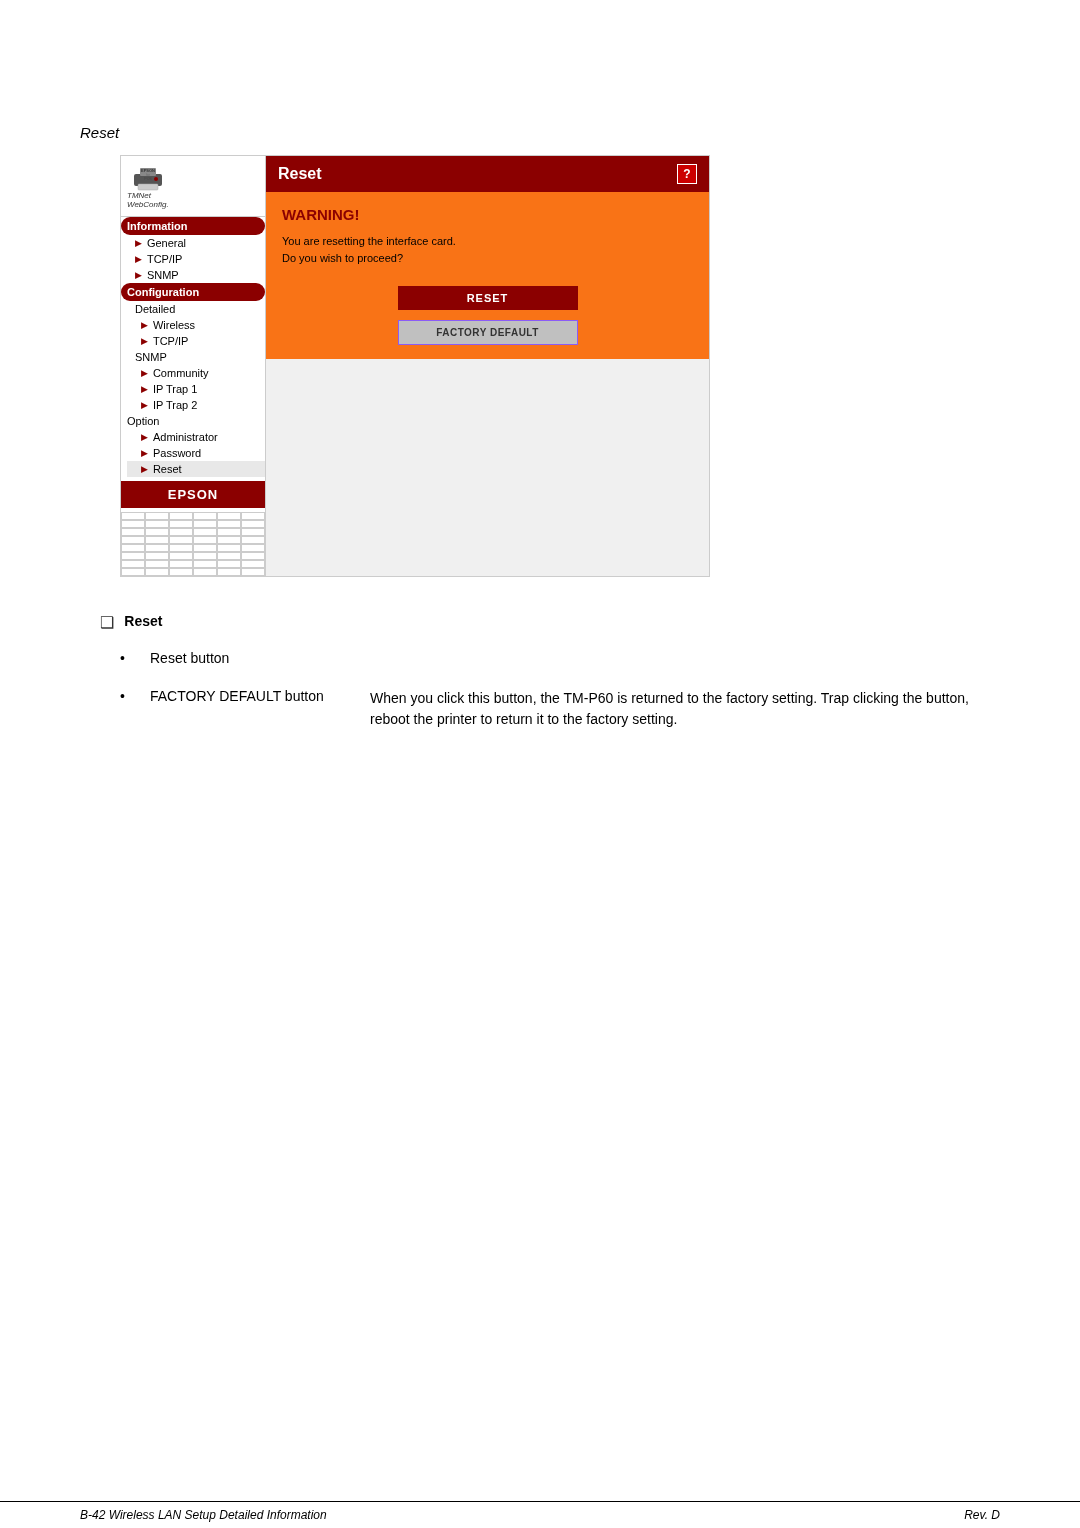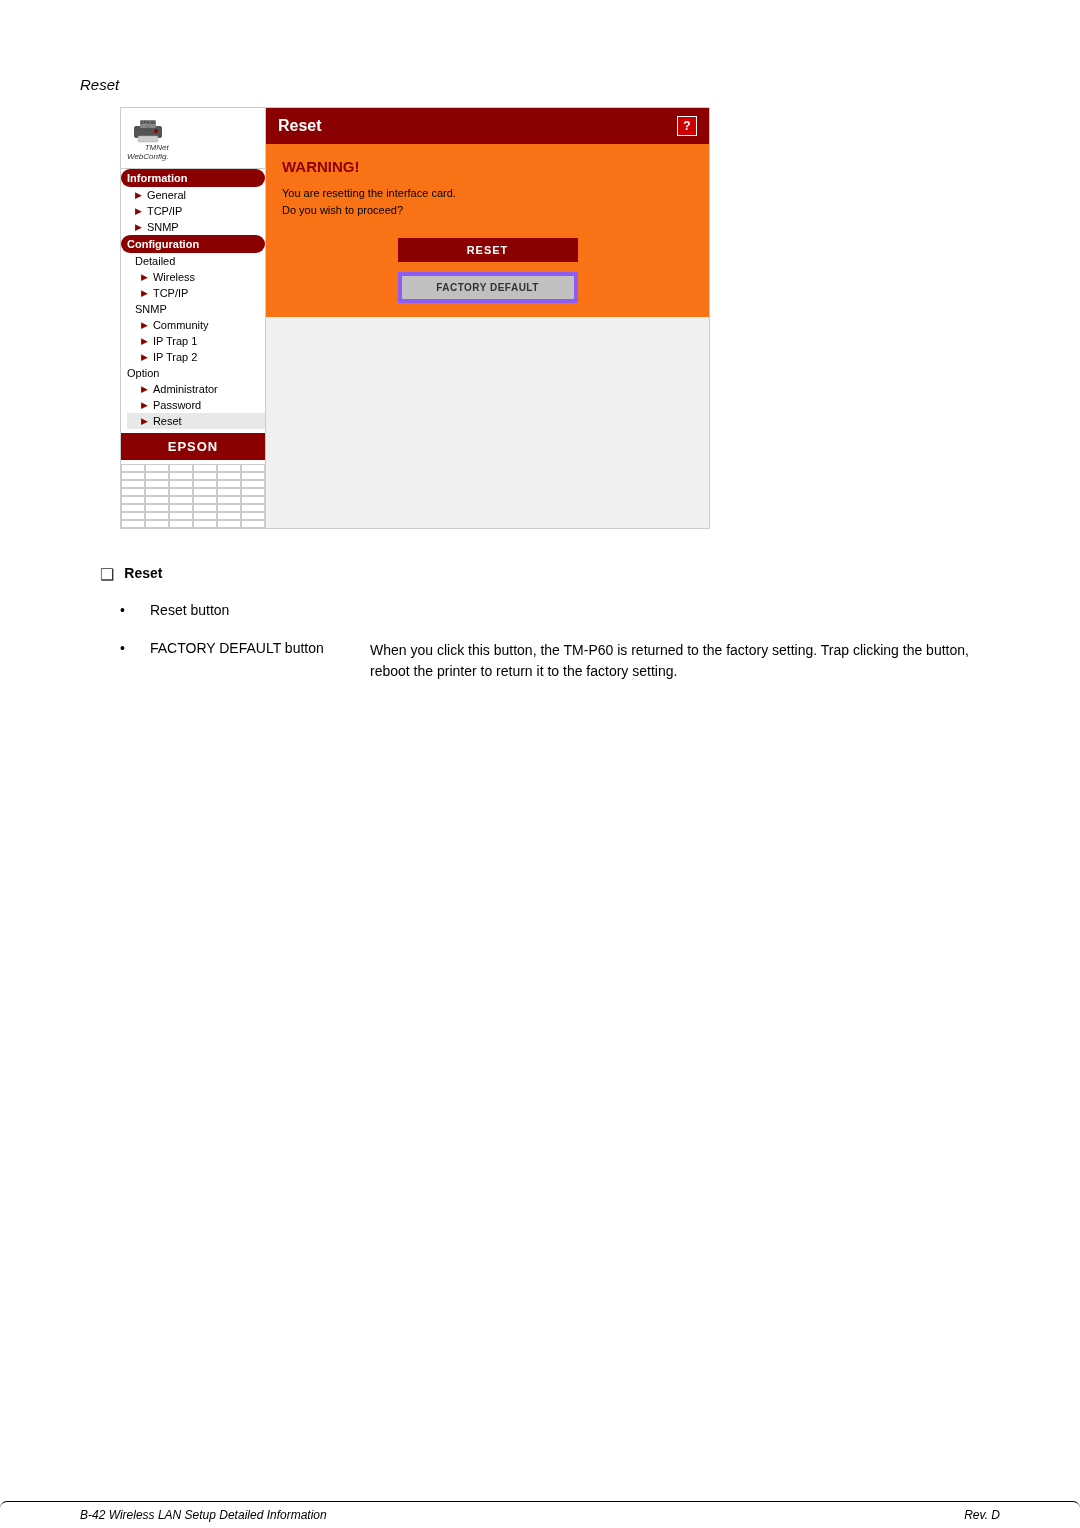--- a/index.html
+++ b/index.html
@@ -8,20 +8,21 @@
       background: #fff;
       width: 1080px;
       min-height: 1528px;
       position: relative;
       font-size: 15px;
       color: #000;
     }
 
     .page-content {
       padding: 76px 80px 60px 80px;
+      margin-top: 48px;
     }
 
     .section-title {
       font-style: italic;
       font-size: 15px;
       margin-bottom: 14px;
       font-weight: normal;
     }
 
     .intro-text {
@@ -68,21 +69,21 @@
       width: 36px;
       height: 28px;
       position: relative;
     }
 
     .tmnet-label {
       font-size: 8px;
       color: #333;
       font-style: italic;
       line-height: 1.1;
-      text-align: right;
+      text-align: left;
     }
 
     .sidebar-section-header {
       background: #8b0000;
       color: #fff;
       padding: 3px 6px;
       font-size: 11px;
       font-weight: bold;
       border-radius: 9px;
     }
@@ -195,21 +196,21 @@
       font-weight: bold;
       letter-spacing: 1px;
       display: block;
       margin: 0 auto 10px auto;
       cursor: pointer;
     }
 
     .btn-factory {
       background: #c0c0c0;
       color: #333;
-      border: 4px solid #8b5cf6;
+      border: 1px solid #8b5cf6;
       padding: 6px 0;
       width: 180px;
       text-align: center;
       font-size: 10px;
       font-weight: bold;
       letter-spacing: 0.5px;
       display: block;
       margin: 0 auto;
       cursor: pointer;
     }
@@ -273,21 +274,20 @@
       bottom: 0;
       left: 0;
       right: 0;
       border-top: 1px solid #000;
       padding: 6px 80px;
       display: flex;
       justify-content: space-between;
       align-items: center;
       font-size: 12px;
       font-style: italic;
-      border-radius: 7px;
     }
 
     .footer-left { font-style: italic; }
     .footer-right { font-style: italic; }
   </style>
 </head>
 <body>
 
 <div class="page-content">
 

